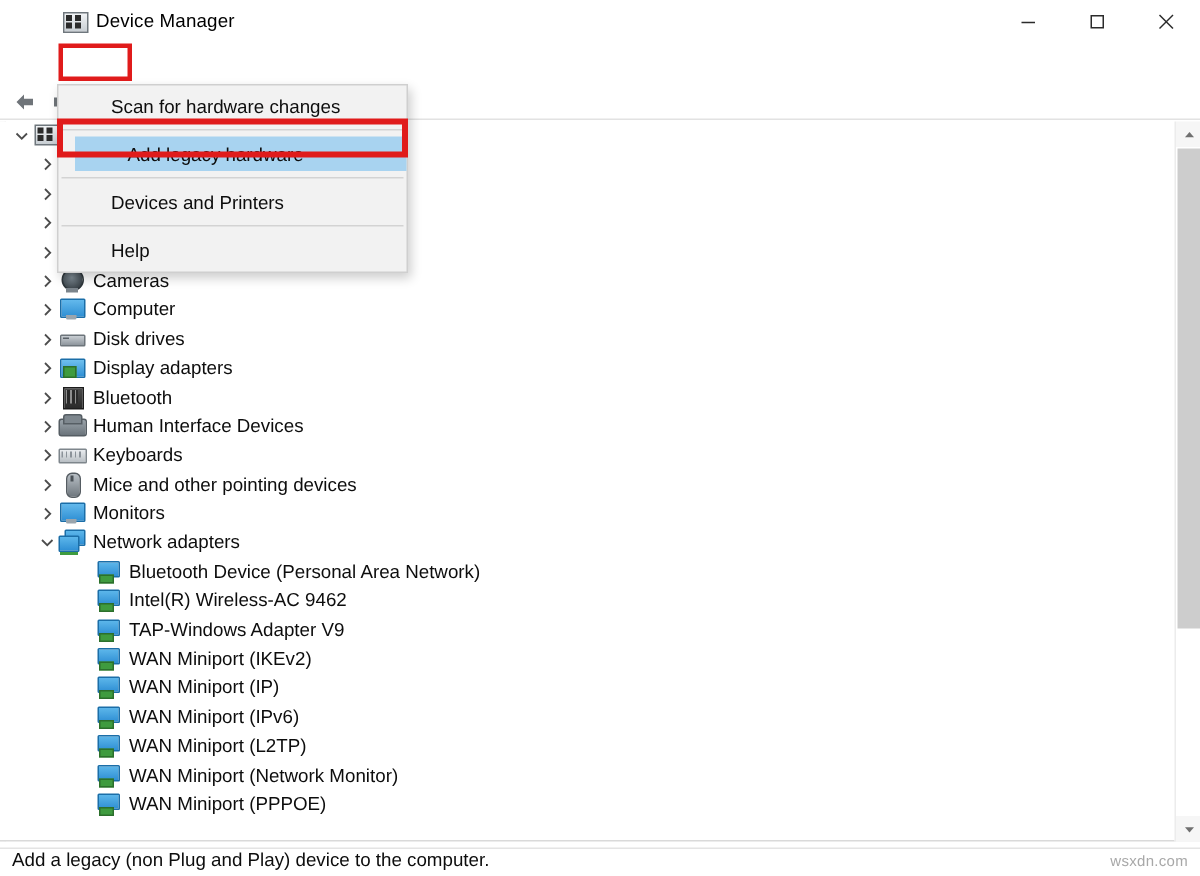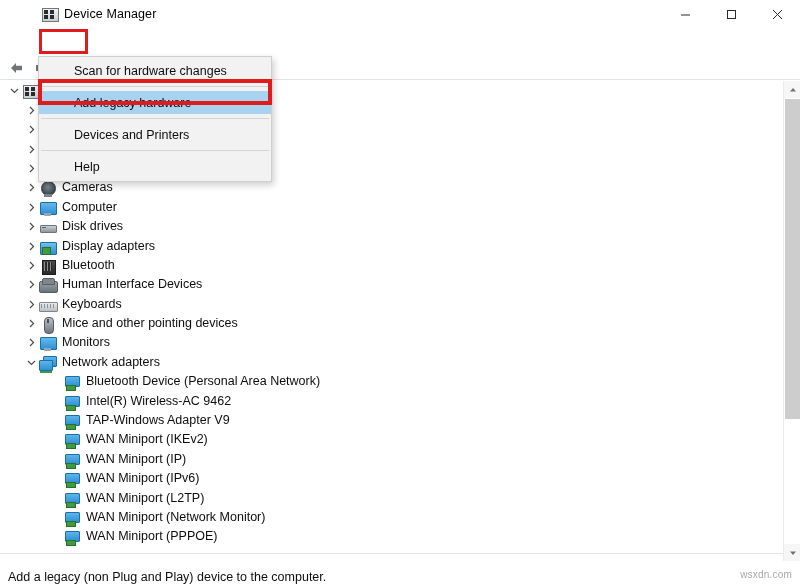--- a/index.html
+++ b/index.html
@@ -97,21 +97,21 @@
     border-bottom: 1px solid #dadada;
   }
   .tree-left-edge {
     position: absolute; left: 0; top: 81px;
     width: 4px; height: 480px;
     background: #f0f0f0;
     border-right: 1px solid #e3e3e3;
   }
   .row {
     height: 19.4px;
-    display: flex; align-items: flex-end;
+    display: flex; align-items: flex-start;
     font-size: 12.5px; color: #0d0d0d;
     white-space: nowrap;
   }
   .chev {
     width: 16px; height: 19px;
     display: flex; align-items: center; justify-content: center;
     flex: 0 0 auto;
     color: #5a5a5a;
   }
   .chev svg { display: block; }
@@ -271,20 +271,21 @@
   }
   .dd-item {
     height: 23px;
     display: flex; align-items: center;
     padding-left: 35px;
     font-size: 12.5px; color: #0d0d0d;
     white-space: nowrap;
   }
   .dd-item.selected {
     background: #a8d3f0;
+    margin-left: 11px;
   }
   .dd-sep {
     height: 1px; margin: 4px 2px 4px 2px;
     background: #d3d3d3;
   }
   .dd-redbox {
     position: absolute;
     left: 38px; top: 79px;
     width: 234px; height: 26px;
     border: 4px solid #e01b1b;
@@ -311,23 +312,23 @@
   .vs-arrow.down { bottom: 0; }
   .vs-thumb {
     position: absolute; left: 1px; top: 18px;
     width: 15px; height: 320px;
     background: #cdcdcd;
   }
 
   
   .statusbar {
     position: absolute; left: 0; bottom: 0;
-    width: 800px; height: 31px;
-    background: #ffffff;
-    display: flex; align-items: flex-end;
+    width: 800px; height: 19px;
+    background: #ffffff;
+    display: flex; align-items: flex-start;
     font-size: 12.5px; color: #0d0d0d;
     padding-left: 8px;
     border-top: 1px solid #e4e4e4;
   }
   .watermark {
     position: absolute; right: 8px; bottom: 4px;
     font-size: 10px; color: #a8a8a8;
     letter-spacing: .2px;
   }
 </style>

